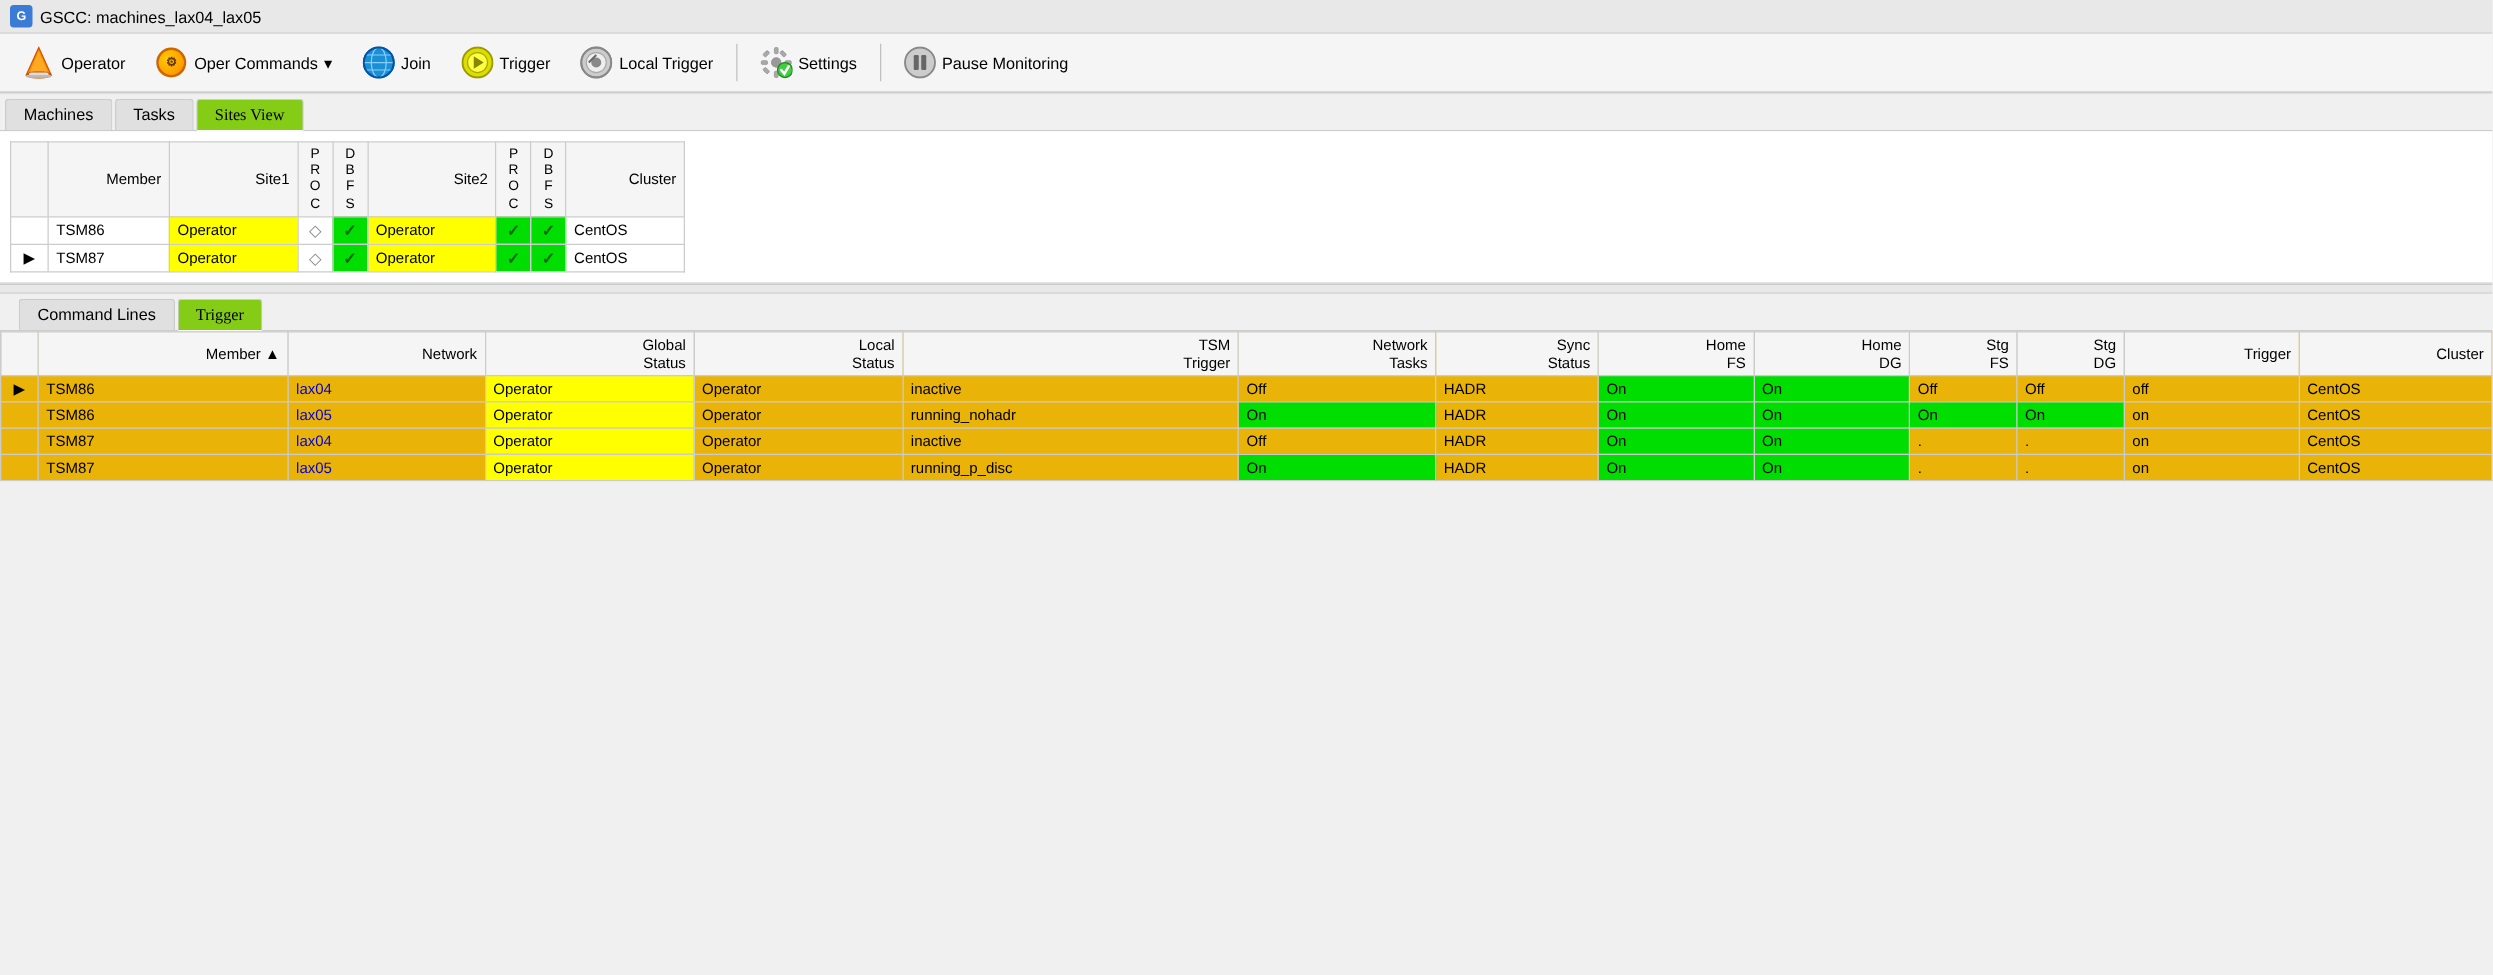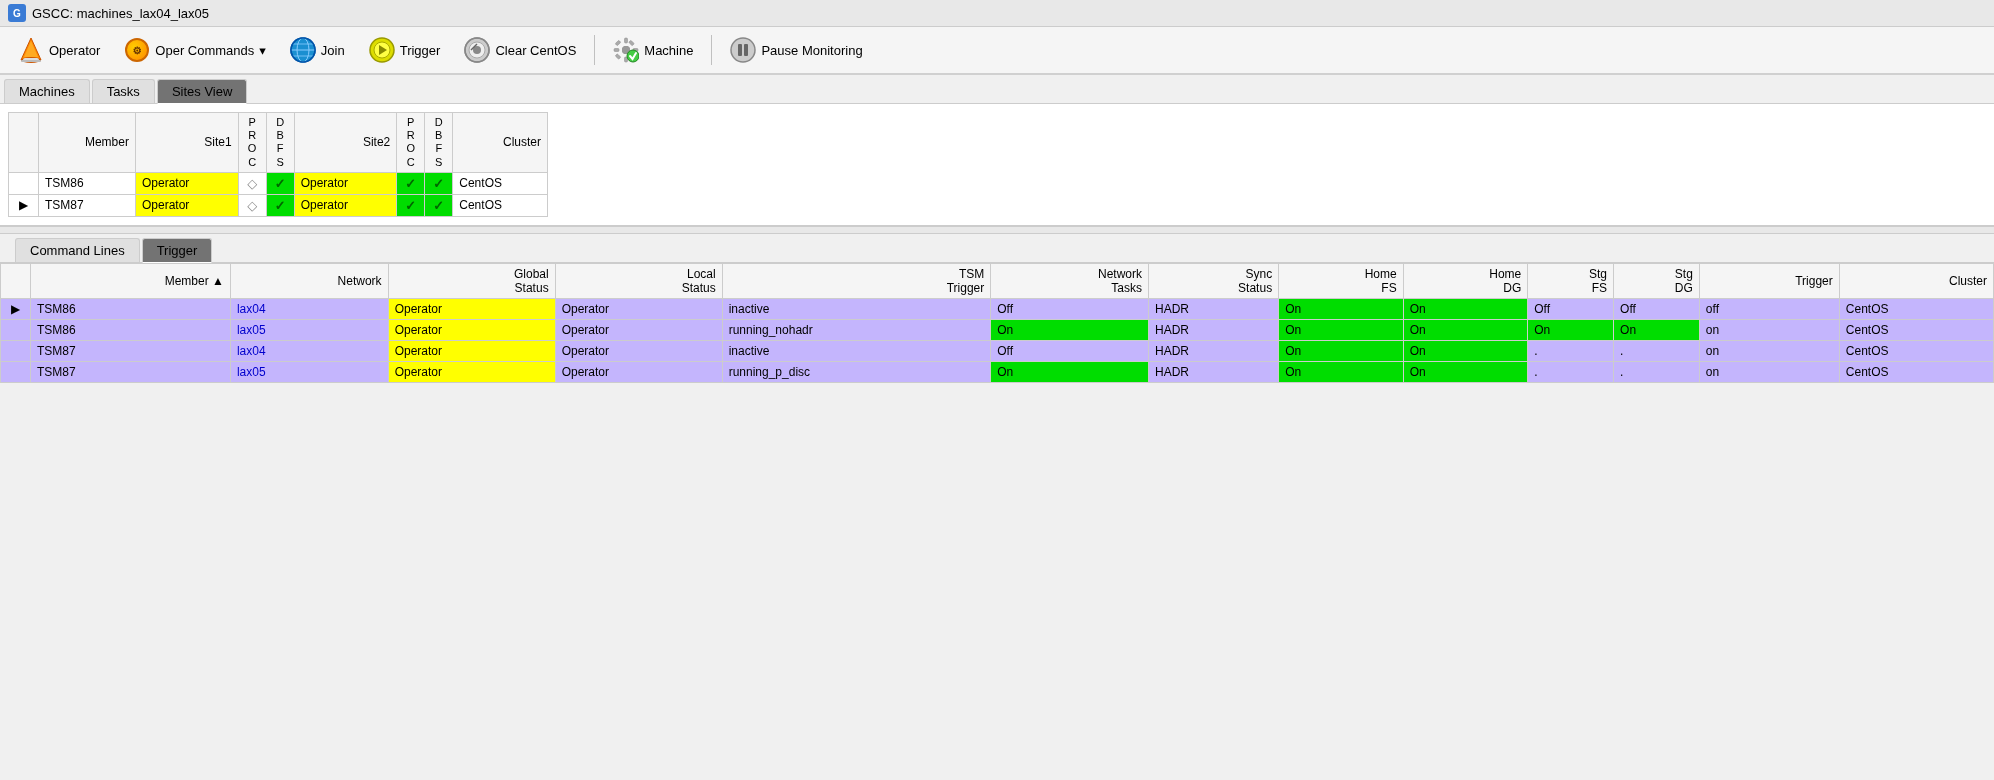--- a/index.html
+++ b/index.html
@@ -84,25 +84,26 @@
       padding: 4px 14px;
       border: 1px solid #ccc;
       border-bottom: none;
       background: #e0e0e0;
       cursor: pointer;
       font-size: 13px;
       border-radius: 3px 3px 0 0;
       margin-right: 2px;
     }
     .tab.active {
-      background: #737373;
+      background: #84cc16;
       border-bottom: 1px solid #fff;
       margin-bottom: -1px;
       z-index: 1;
       position: relative;
+      font-family: Liberation Serif, serif;
     }
     table {
       border-collapse: collapse;
       width: 100%;
     }
     th {
       background: #f5f5f5;
       border: 1px solid #ccc;
       padding: 3px 6px;
       text-align: right;
@@ -203,21 +204,21 @@
   <button class="toolbar-btn">
     <span class="toolbar-icon">
       <svg width="26" height="26" viewBox="0 0 26 26">
         <circle cx="13" cy="13" r="12" fill="#cccccc" stroke="#888888" stroke-width="1.5"></circle>
         <circle cx="13" cy="13" r="8" fill="#eeeeee" stroke="#aaaaaa" stroke-width="1"></circle>
         <circle cx="13" cy="13" r="4" fill="#888888"></circle>
         <circle cx="13" cy="13" r="12" fill="none" stroke="#888888" stroke-width="1.5"></circle>
         <line x1="7" y1="13" x2="13" y2="7" stroke="#666" stroke-width="1.5"></line>
       </svg>
     </span>
-    <span>Clear CentOS</span>
+    <span>Local Trigger</span>
   </button>
 
   <div class="toolbar-separator"></div>
 
   <button class="toolbar-btn">
     <span class="toolbar-icon">
       <svg width="26" height="26" viewBox="0 0 26 26">
         <circle cx="13" cy="13" r="4" fill="#888"></circle>
         <g fill="#aaa" stroke="#888" stroke-width="0.5">
           <rect x="11.5" y="1" width="3" height="5" rx="1"></rect>
@@ -227,21 +228,21 @@
           <rect x="3.5" y="3.5" width="3" height="5" rx="1" transform="rotate(45,5,6)"></rect>
           <rect x="17" y="3.5" width="3" height="5" rx="1" transform="rotate(-45,18.5,6)"></rect>
           <rect x="3.5" y="17" width="3" height="5" rx="1" transform="rotate(-45,5,19.5)"></rect>
           <rect x="17" y="17" width="3" height="5" rx="1" transform="rotate(45,18.5,19.5)"></rect>
         </g>
         <circle cx="13" cy="13" r="4" fill="#999"></circle>
         <circle cx="20" cy="19" r="6" fill="#44cc44" stroke="#228822" stroke-width="1"></circle>
         <path d="M17,19 L19.5,22 L23,16" stroke="white" stroke-width="2" fill="none" stroke-linecap="round"></path>
       </svg>
     </span>
-    <span>Machine</span>
+    <span>Settings</span>
   </button>
 
   <div class="toolbar-separator"></div>
 
   <button class="toolbar-btn">
     <span class="toolbar-icon">
       <svg width="26" height="26" viewBox="0 0 26 26">
         <circle cx="13" cy="13" r="12" fill="#cccccc" stroke="#888888" stroke-width="1.5"></circle>
         <rect x="8" y="7" width="4" height="12" rx="1" fill="#666"></rect>
         <rect x="14" y="7" width="4" height="12" rx="1" fill="#666"></rect>
@@ -311,21 +312,21 @@
   </table>
 </div>
 
 <div class="section-divider"></div>
 
 <div class="tabs-bar" style="background:#f0f0f0;padding-left:15px;">
   <div class="tab">Command Lines</div>
   <div class="tab active">Trigger</div>
 </div>
 
-<div style="background:#c4b5fd;">
+<div style="background:#eab308;">
   <table>
     <thead>
       <tr>
         <th class="col-narrow"></th>
         <th>Member ▲</th>
         <th>Network</th>
         <th style="white-space:pre-line">Global
 Status</th>
         <th style="white-space:pre-line">Local
 Status</th>

